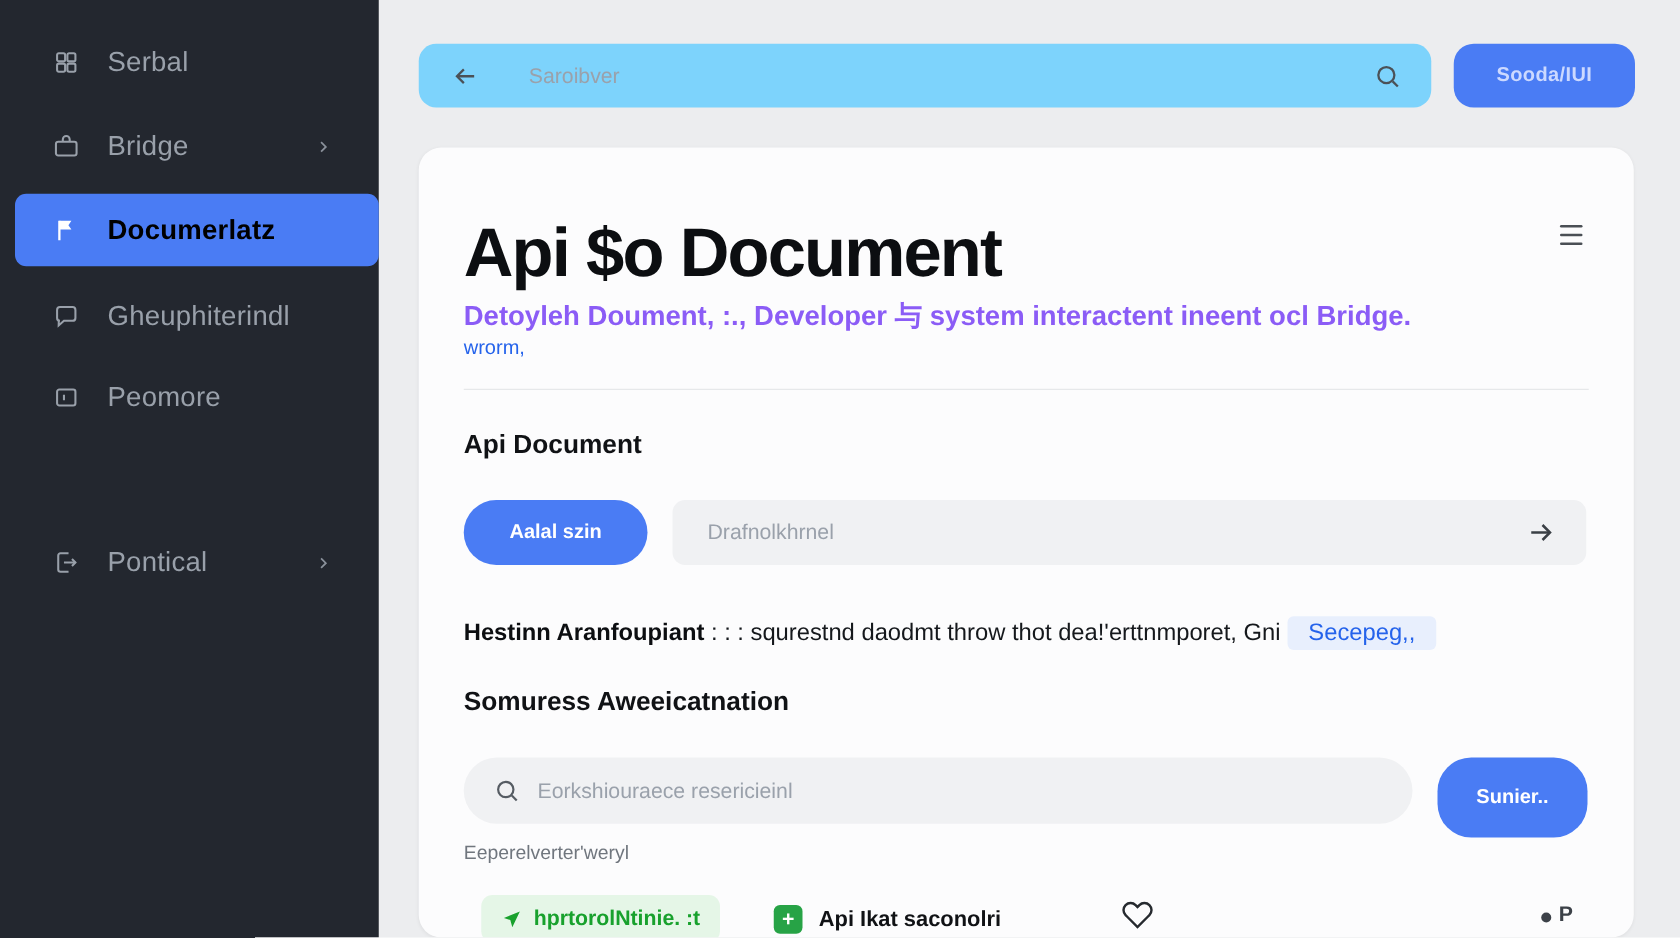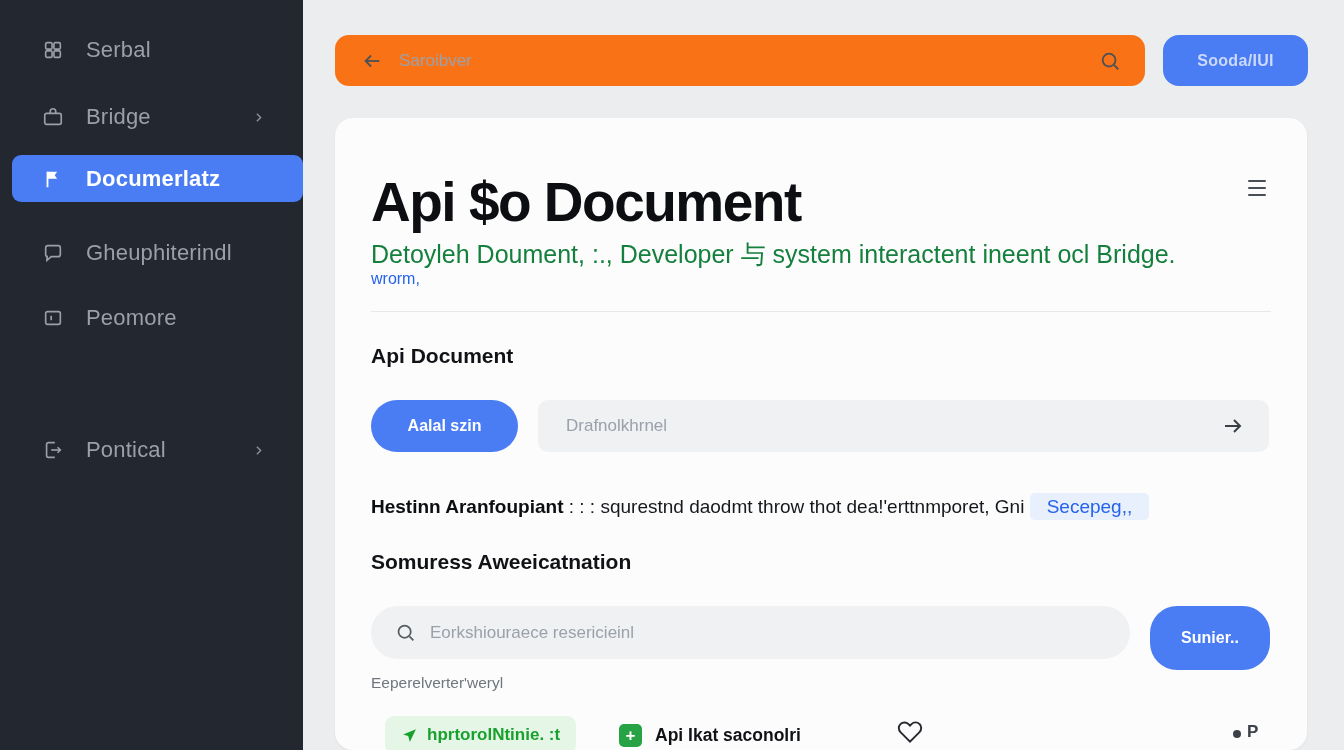--- a/index.html
+++ b/index.html
@@ -9,42 +9,42 @@
     background:#ecedef; position:relative; overflow:hidden; color:#15181c;
   }
   
   .sidebar { position:absolute; left:0; top:0; width:303px; height:750px; background:#23272f; }
   .side-item { position:absolute; left:0; width:100%; height:48px; display:flex; align-items:center;
     color:#99a0aa; font-size:22px; cursor:pointer; }
   .side-item .ic { width:22px; height:22px; margin-left:42px; margin-right:22px; flex:0 0 auto;
     display:flex; align-items:center; justify-content:center; color:#99a0aa; }
   .side-item .lbl { letter-spacing:.2px; }
   .side-item .chev { position:absolute; right:38px; display:flex; color:#8a919b; }
-  .side-item.active { left:12px; width:291px; height:47px; background:#4a7cf4; border-radius:9px;
-    color:#ffffff; font-weight:600; }
+  .side-item.active { left:12px; width:291px; height:58px; background:#4a7cf4; border-radius:9px;
+    color:#000000; font-weight:600; }
   .side-item.active .ic { margin-left:30px; color:#ffffff; }
   
-  .topsearch { position:absolute; left:335px; top:35px; width:810px; height:51px; background:#f97316;
-    border-radius:14px; display:flex; align-items:center; }
+  .topsearch { position:absolute; left:335px; top:35px; width:810px; height:51px; background:#7dd3fc;
+    border-radius:14px; display:flex; align-items:center;gap:24px; }
   .topsearch .back { margin-left:26px; display:flex; cursor:pointer; }
   .topsearch input { flex:1; border:0; outline:0; background:transparent; font-size:17px;
     color:#333; margin-left:16px; font-family:inherit; }
   input::placeholder { color:#9aa1ab; opacity:1; }
   .topsearch .mag { margin-right:24px; display:flex; cursor:pointer; }
   .top-btn { position:absolute; left:1163px; top:35px; width:145px; height:51px; border:0;
     border-radius:16px; background:#4a7cf4; color:#ccd9ff; font-size:16px; font-weight:700;
     cursor:pointer; font-family:inherit; letter-spacing:.3px; }
   
   .card { position:absolute; left:335px; top:118px; width:972px; height:632px; background:#fcfcfd;
     border-radius:18px; box-shadow:0 1px 3px rgba(0,0,0,.05); overflow:hidden; }
   .card .title { position:absolute; left:36px; top:36px; font-size:55px; font-weight:800;
     letter-spacing:-1.5px; color:#0c0e11;margin-top:16px; }
   .menu-ic { position:absolute; left:913px; top:62px; width:18px; cursor:pointer; }
   .menu-ic i { display:block; height:2px; background:#4a4f55; margin-bottom:5px; border-radius:1px; }
-  .subtitle { position:absolute; left:36px; top:120px; font-size:25px; color:#15803d; white-space:nowrap; }
+  .subtitle { position:absolute; left:36px; top:120px; font-size:22px; color:#8b5cf6; white-space:nowrap;font-weight:bold; }
   .sub-link { position:absolute; left:36px; top:152px; font-size:16px; color:#2563eb; cursor:pointer; }
   .divider { position:absolute; left:36px; top:193px; width:900px; height:1px; background:#e6e8ea; }
   .h-sec { position:absolute; left:36px; font-size:21px; font-weight:700; color:#101215; }
   .h1 { top:226px; } .h2 { top:432px; }
   .add-btn { position:absolute; left:36px; top:282px; width:147px; height:52px; border:0;
     border-radius:26px; background:#4a7cf4; color:#fff; font-size:16px; font-weight:600;
     cursor:pointer; font-family:inherit; }
   .field { position:absolute; left:203px; top:282px; width:731px; height:52px; background:#f0f1f3;
     border-radius:10px; display:flex; align-items:center; }
   .field input { flex:1; border:0; outline:0; background:transparent; margin-left:28px;

